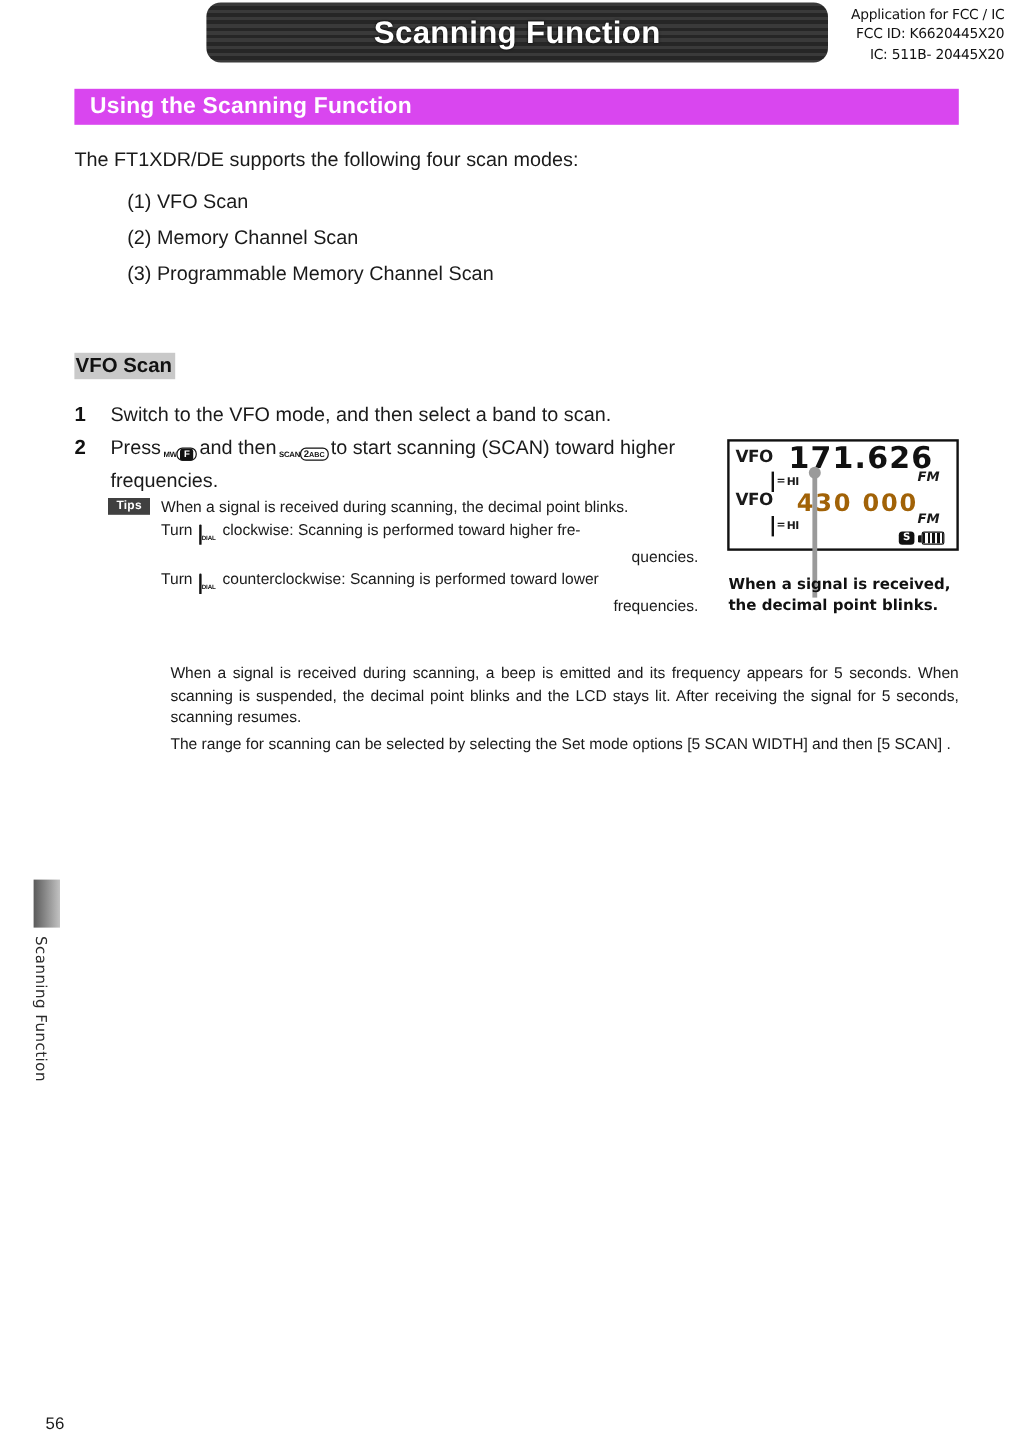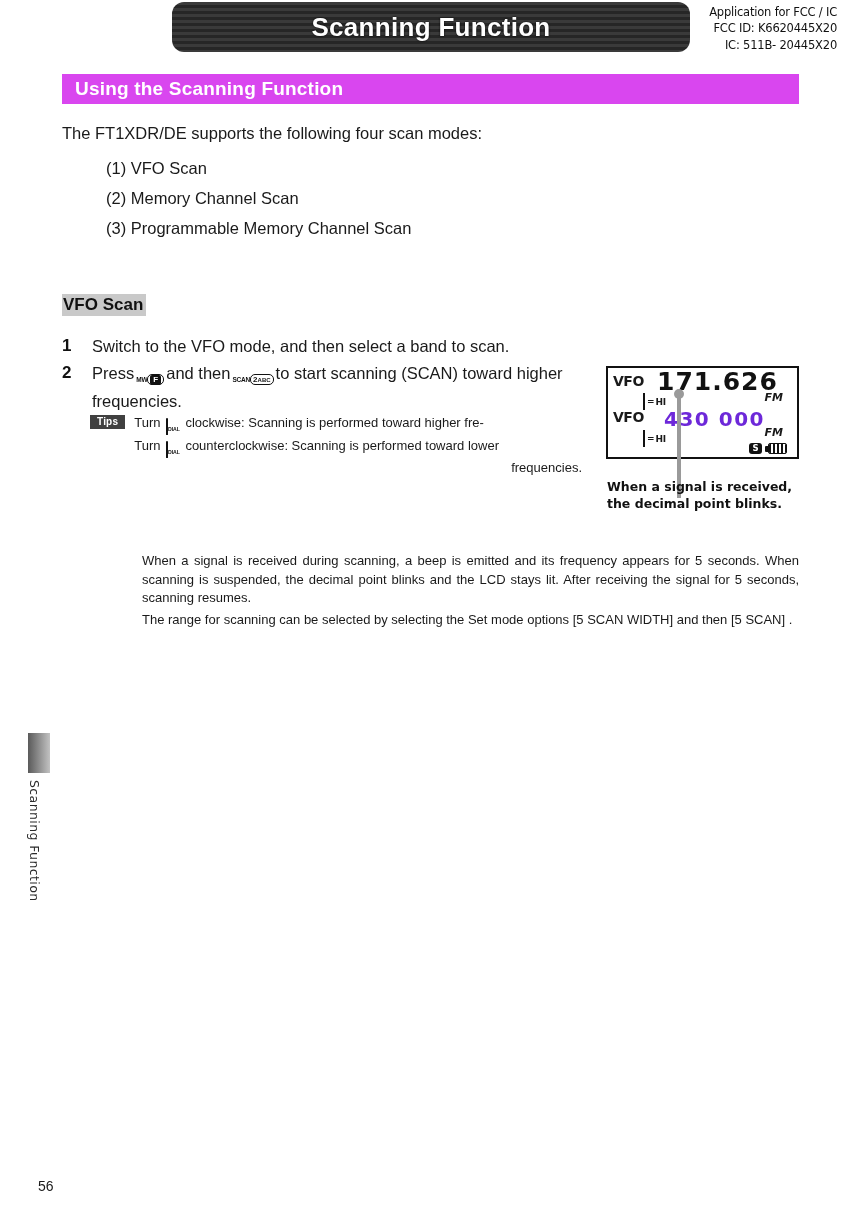--- a/index.html
+++ b/index.html
@@ -159,21 +159,21 @@
   .lcd-vfo1 { position: absolute; left: 5px; top: 5px;  font-size: 14px; font-weight: bold; font-family: "DejaVu Sans", sans-serif; letter-spacing: -.5px; }
   .lcd-vfo2 { position: absolute; left: 5px; top: 41px; font-size: 14px; font-weight: bold; font-family: "DejaVu Sans", sans-serif; letter-spacing: -.5px; }
   .lcd-freq1 {
     position: absolute; left: 49px; top: -1px;
     font-size: 25px; font-weight: bold; letter-spacing: 1px;
     font-family: "DejaVu Sans", sans-serif; color: #111;
   }
   .lcd-freq2 {
     position: absolute; left: 56px; top: 39px;
     font-size: 20px; font-weight: bold; letter-spacing: 1.5px;
-    font-family: "DejaVu Sans", sans-serif; color: #6d28d9;
+    font-family: "DejaVu Sans", sans-serif; color: #a16207;
   }
   .lcd-fm1 { position: absolute; right: 14px; top: 23px; font-size: 11px; font-weight: bold; font-style: italic; font-family: "DejaVu Sans", sans-serif; }
   .lcd-fm2 { position: absolute; right: 14px; top: 58px; font-size: 11px; font-weight: bold; font-style: italic; font-family: "DejaVu Sans", sans-serif; }
   .lcd-hi1 { position: absolute; left: 35px; top: 25px; }
   .lcd-hi2 { position: absolute; left: 35px; top: 62px; }
   .hi-grp { display: flex; align-items: center; }
   .hi-bar { width: 2px; height: 17px; background: #111; margin-right: 2px; }
   .hi-eq { font-size: 9px; font-weight: bold; line-height: 9px; font-family: "DejaVu Sans", sans-serif; }
   .hi-txt { font-size: 9px; font-weight: bold; margin-left: 1px; font-family: "DejaVu Sans", sans-serif; letter-spacing: -.3px; }
   .lcd-status { position: absolute; right: 10px; bottom: 3px; display: flex; align-items: center; gap: 3px; }
@@ -266,24 +266,26 @@
       <div class="step-num">2</div>
       <div class="step-text"><span>Press</span><span class="key"><span class="key-cap">MW</span><span class="key-body"><span class="key-f">F</span></span></span><span>and then</span><span class="key"><span class="key-cap">SCAN</span><span class="key-body"><span>2</span><span class="keysub">ABC</span></span></span><span>to start scanning (SCAN) toward higher frequencies.</span></div>
     </div>
   </div>
 
   <div class="tips">
     <div class="tips-row">
       <div class="tips-badge">Tips</div>
       <div class="tips-col">
 
+        <div class="tip-line">When a signal is received during scanning, the decimal point blinks.</div>
 
         <div class="tip-line tip-indent"><span>Turn</span>
           <span class="dial"><span class="dial-body"></span><span class="dial-lbl">DIAL</span></span>
           <span>clockwise: Scanning  is  performed  toward  higher  fre-</span></div>
+        <div class="tip-line tip-right">quencies.</div>
 
         <div class="tip-line tip-indent"><span>Turn</span>
           <span class="dial"><span class="dial-body"></span><span class="dial-lbl">DIAL</span></span>
           <span>counterclockwise: Scanning is performed toward lower</span></div>
         <div class="tip-line tip-right">frequencies.</div>
 
       </div>
     </div>
   </div>
 

